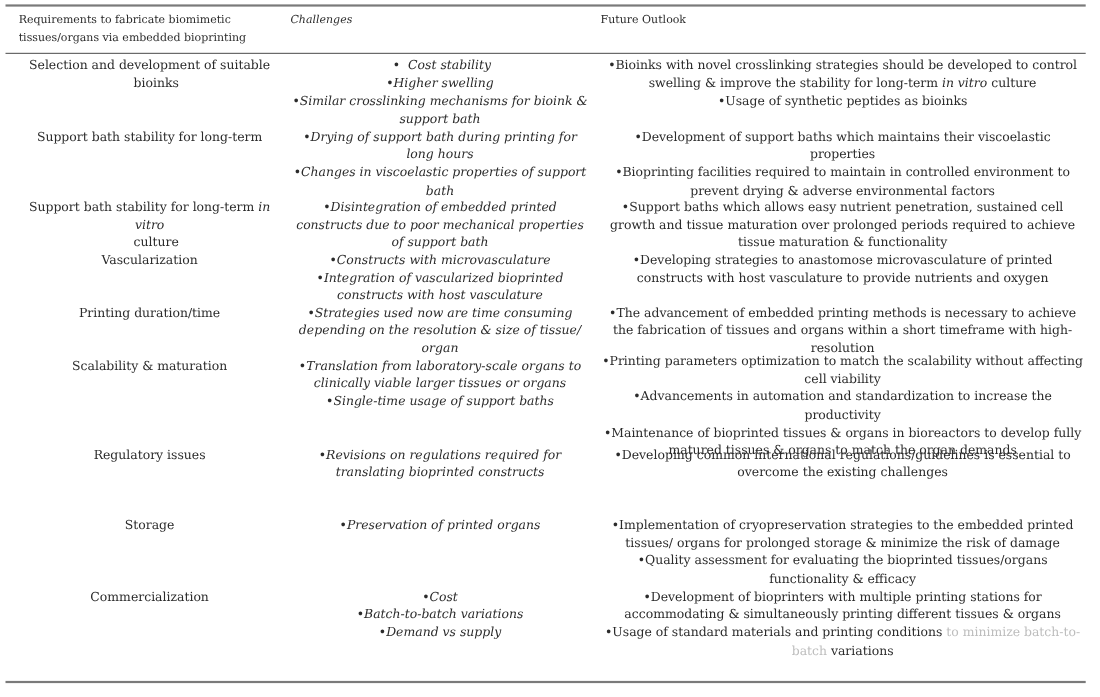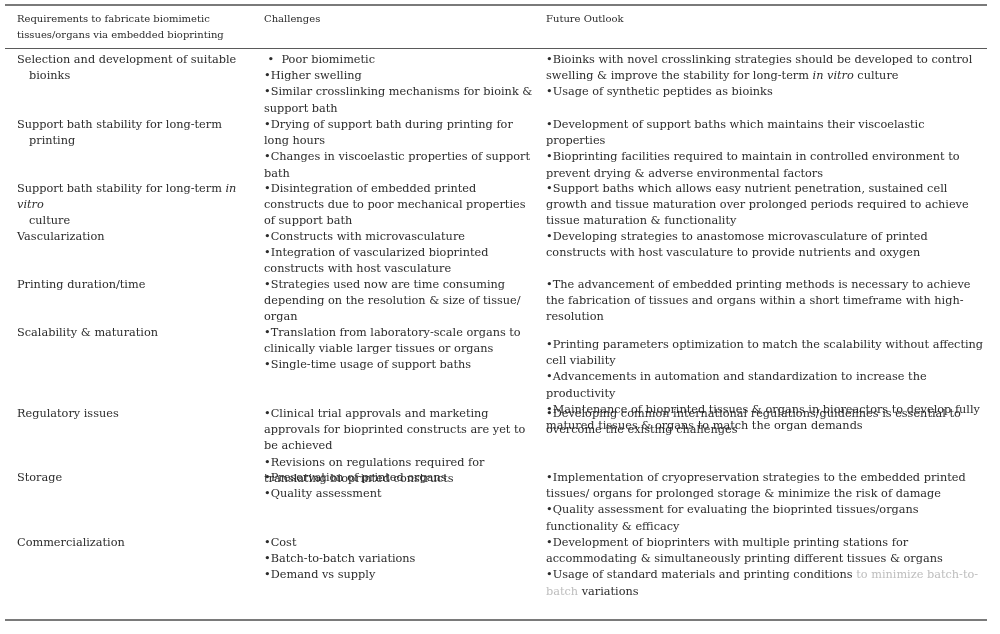--- a/index.html
+++ b/index.html
@@ -6,24 +6,24 @@
   body {
     width: 1000px; height: 634px; overflow: hidden; position: relative;
     font-family: "DejaVu Serif", "Liberation Serif", serif;
     color: #2b2b2b;
   }
   .page { position: absolute; left: 5px; top: 0; width: 982px; }
   .rule-top { position: absolute; left: 0; top: 4px; width: 982px; height: 2px; background: #7a7a7a; }
   .rule-head { position: absolute; left: 0; top: 48px; width: 982px; height: 1px; background: #5a5a5a; }
   .rule-bottom { position: absolute; left: 0; top: 619px; width: 982px; height: 2px; background: #7a7a7a; }
   .hdr { position: absolute; top: 11px; font-size: 10px; line-height: 16.2px; }
-  .cell { position: absolute; font-size: 11.3px; line-height: 16.2px; }
+  .cell { position: absolute; font-size: 11.3px; line-height: 16.2px; text-align: center; }
   .c1 { left: 12px; width: 238px; }
   .c1 .indent { padding-left: 12px; }
-  .c2 { left: 259px; width: 272px; }
+  .c2 { left: 259px; width: 272px; font-style: italic; }
   .c3 { left: 541px; width: 440px; }
   .b { display: block; }
   i { font-style: italic; margin-top: 24px; }
   .faded { color: #bdbdbd; }
 </style>
 </head>
 <body>
 
 <div class="page">
   <div class="rule-top"></div>
@@ -35,32 +35,31 @@
   <div class="hdr c2">Challenges</div>
   <div class="hdr c3">Future Outlook</div>
 
   <div class="rule-head"></div>
 
   <div class="cell c1" style="top:52px">
     <span class="b">Selection and development of suitable</span>
     <span class="b indent">bioinks</span>
   </div>
   <div class="cell c2" style="top:52px">
-    <span class="b">&nbsp;<span>•</span>&nbsp;&nbsp;<span>Poor biomimetic</span></span>
+    <span class="b">&nbsp;<span>•</span>&nbsp;&nbsp;<span>Cost stability</span></span>
     <span class="b"><span>•</span><span>Higher swelling</span></span>
     <span class="b"><span>•</span><span>Similar crosslinking mechanisms for bioink &amp; support bath</span></span>
   </div>
   <div class="cell c3" style="top:52px">
     <span class="b"><span>•</span><span>Bioinks with novel crosslinking strategies should be developed to control swelling &amp; improve the stability for long-term </span><i>in vitro</i><span> culture</span></span>
     <span class="b"><span>•</span><span>Usage of synthetic peptides as bioinks</span></span>
   </div>
 
   <div class="cell c1" style="top:117px">
     <span class="b">Support bath stability for long-term</span>
-    <span class="b indent">printing</span>
   </div>
   <div class="cell c2" style="top:117px">
     <span class="b"><span>•</span><span>Drying of support bath during printing for long hours</span></span>
     <span class="b"><span>•</span><span>Changes in viscoelastic properties of support bath</span></span>
   </div>
   <div class="cell c3" style="top:117px">
     <span class="b"><span>•</span><span>Development of support baths which maintains their viscoelastic properties</span></span>
     <span class="b"><span>•</span><span>Bioprinting facilities required to maintain in controlled environment to prevent drying &amp; adverse environmental factors</span></span>
   </div>
 
@@ -90,39 +89,37 @@
   </div>
   <div class="cell c3" style="top:277px">
     <span class="b"><span>•</span><span>The advancement of embedded printing methods is necessary to achieve the fabrication of tissues and organs within a short timeframe with high-resolution</span></span>
   </div>
 
   <div class="cell c1" style="top:325px">Scalability &amp; maturation</div>
   <div class="cell c2" style="top:325px">
     <span class="b"><span>•</span><span>Translation from laboratory-scale organs to clinically viable larger tissues or organs</span></span>
     <span class="b"><span>•</span><span>Single-time usage of support baths</span></span>
   </div>
-  <div class="cell c3" style="top:337px">
+  <div class="cell c3" style="top:321px">
     <span class="b"><span>•</span><span>Printing parameters optimization to match the scalability without affecting cell viability</span></span>
     <span class="b"><span>•</span><span>Advancements in automation and standardization to increase the productivity</span></span>
     <span class="b"><span>•</span><span>Maintenance of bioprinted tissues &amp; organs in bioreactors to develop fully matured tissues &amp; organs to match the organ demands</span></span>
   </div>
 
   <div class="cell c1" style="top:406px">Regulatory issues</div>
   <div class="cell c2" style="top:406px">
-    <span class="b"><span>•</span><span>Clinical trial approvals and marketing approvals for bioprinted constructs are yet to be achieved</span></span>
     <span class="b"><span>•</span><span>Revisions on regulations required for translating bioprinted constructs</span></span>
   </div>
   <div class="cell c3" style="top:406px">
     <span class="b"><span>•</span><span>Developing common international regulations/guidelines is essential to overcome the existing challenges</span></span>
   </div>
 
   <div class="cell c1" style="top:470px">Storage</div>
   <div class="cell c2" style="top:470px">
     <span class="b"><span>•</span><span>Preservation of printed organs</span></span>
-    <span class="b"><span>•</span><span>Quality assessment</span></span>
   </div>
   <div class="cell c3" style="top:470px">
     <span class="b"><span>•</span><span>Implementation of cryopreservation strategies to the embedded printed tissues/ organs for prolonged storage &amp; minimize the risk of damage</span></span>
     <span class="b"><span>•</span><span>Quality assessment for evaluating the bioprinted tissues/organs functionality &amp; efficacy</span></span>
   </div>
 
   <div class="cell c1" style="top:535px">Commercialization</div>
   <div class="cell c2" style="top:535px">
     <span class="b"><span>•</span><span>Cost</span></span>
     <span class="b"><span>•</span><span>Batch-to-batch variations</span></span>

